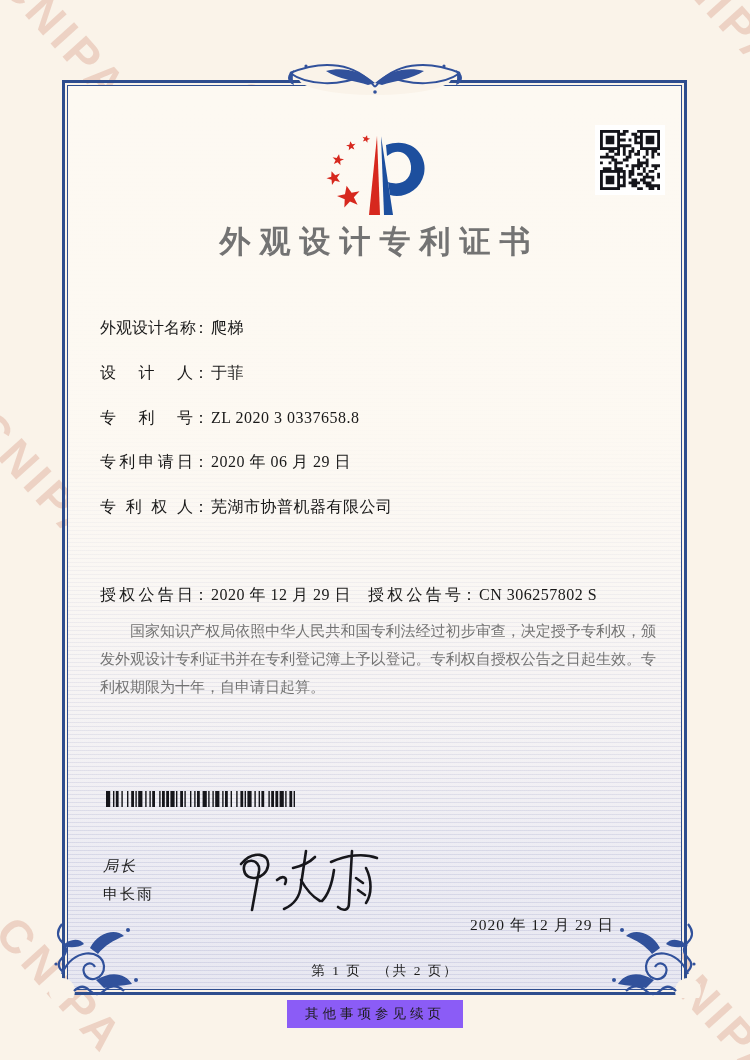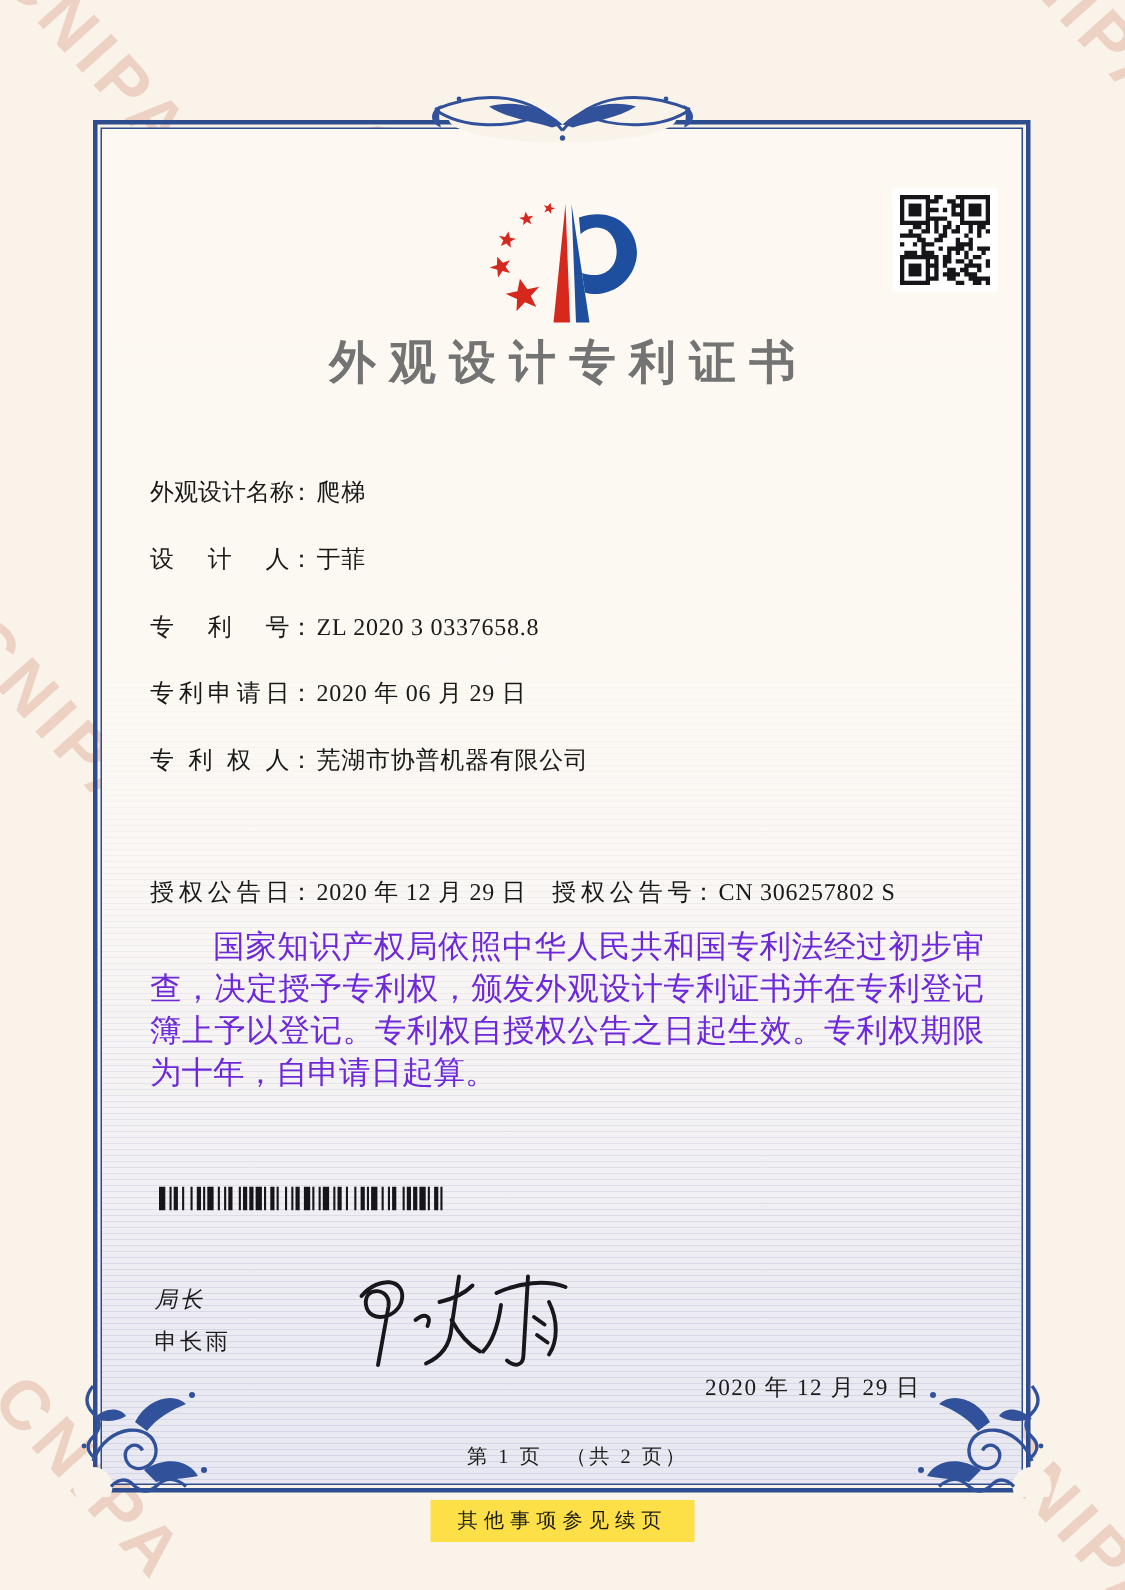--- a/index.html
+++ b/index.html
@@ -41,31 +41,31 @@
     position:absolute; left:0; right:0; top:221px; text-align:center;
     font-size:31px; font-weight:bold; letter-spacing:9px; text-indent:9px; color:#737373;
   }
   .field-row{position:absolute; left:100px; font-size:16px; white-space:nowrap; color:#191919;}
   .f-label{display:inline-block; width:93px; text-align:justify; text-align-last:justify; vertical-align:bottom;}
   .f-colon{display:inline-block; margin-right:2px;}
   .f-value{letter-spacing:0.5px;}
   .pair2{position:absolute; left:268px; top:0;}
   .paras{
     position:absolute; left:100px; top:617px; width:556px;
-    font-size:21px; line-height:28px; text-align:justify; color:#6d28d9;
+    font-size:15px; line-height:28px; text-align:justify; color:#737373;
   }
   .paras p{margin:0; text-indent:2em;}
   .barcode{position:absolute; left:106px; top:791px;}
   .sig-title{position:absolute; left:103px; top:857px; font-size:15px; letter-spacing:2px;font-style:italic;}
   .sig-name{position:absolute; left:103px; top:885px; font-size:15px; letter-spacing:2px;}
   .signature{position:absolute; left:213px; top:838px;}
   .issue-date{position:absolute; left:470px; top:915px; font-size:15.5px; letter-spacing:1px;}
   .page-footer{position:absolute; left:0; right:0; top:962px; text-align:center; font-size:13.5px; letter-spacing:2px;padding-left:20px;}
   .cont-note{position:absolute; left:0; right:0; top:1000px; text-align:center;}
-  .cont-note span{display:inline-block; background:#fde047; padding:5px 18px; font-size:13.5px; letter-spacing:4px;}
+  .cont-note span{display:inline-block; background:#8b5cf6; padding:5px 18px; font-size:13.5px; letter-spacing:4px;}
 </style>
 </head>
 <body>
 
 <div class="page">
 
   <span class="wm pink" style="left:-18px; top:8px;">CNIPA</span>
   <span class="wm pink" style="left:212px; top:122px;">CNIPA</span>
   <span class="wm pink" style="left:638px; top:-22px;">CNIPA</span>
   <span class="wm gray" style="left:452px; top:318px;">CNIPA</span>

